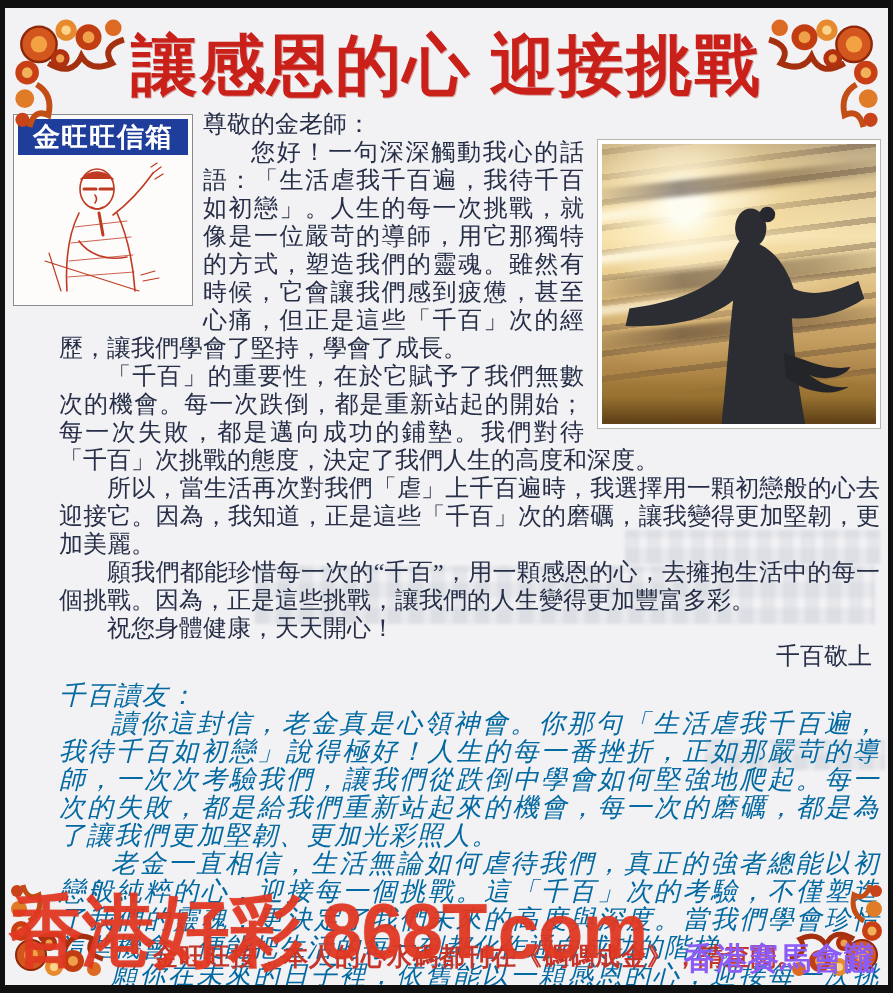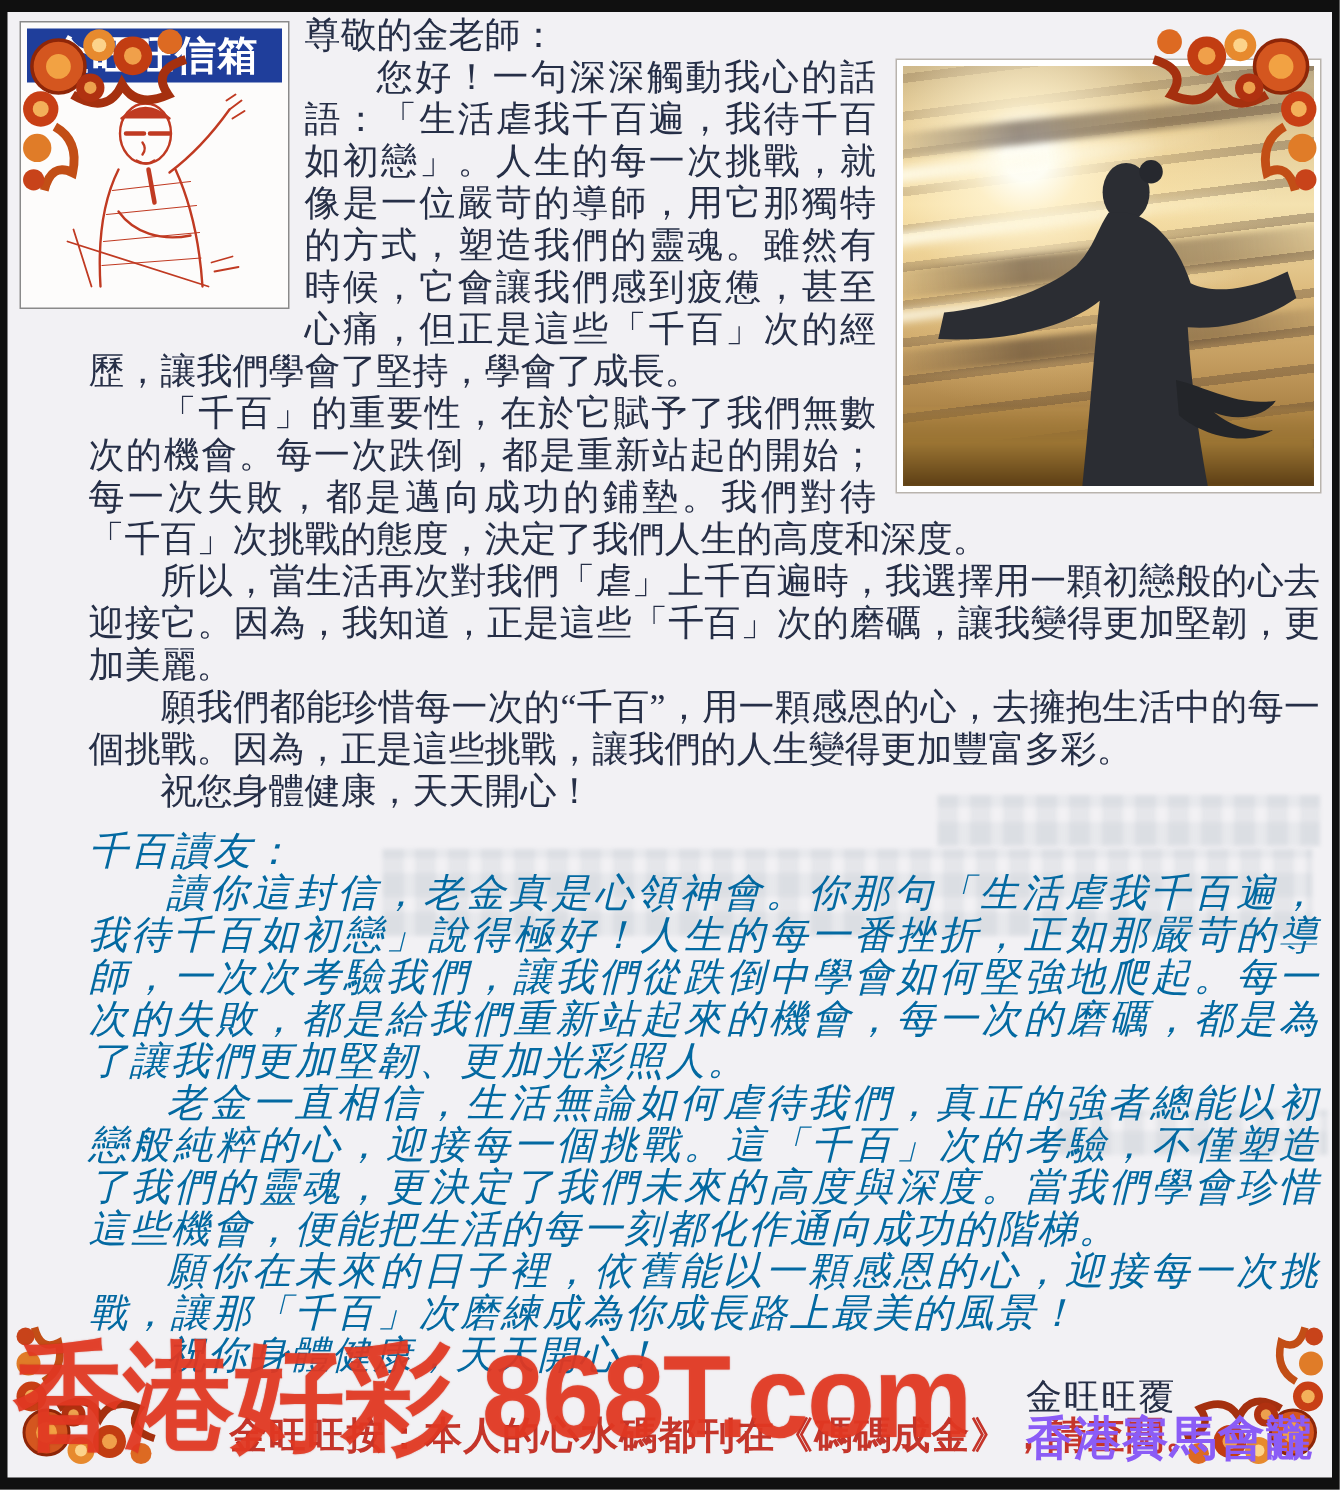--- a/index.html
+++ b/index.html
@@ -166,20 +166,21 @@
       <circle cx="8" cy="88" r="6" fill="#c8431a"></circle>
       <circle cx="40" cy="36" r="8" fill="#b03110"></circle>
       <circle cx="40" cy="36" r="3.5" fill="#eda14e"></circle>
     </svg>
   </div>
 
   <div class="bleed b1"></div>
   <div class="bleed b2"></div>
   <div class="bleed b3"></div>
 
+  <div class="headline">讓感恩的心 迎接挑戰</div>
 
   <div class="content">
 
     <div class="mailbox">
       <div class="mailbox-header">金旺旺信箱</div>
       <svg class="mailbox-art" viewBox="0 0 164 140">
         <g stroke="#c03a22" stroke-width="1.6" fill="none" stroke-linecap="round">
           <ellipse cx="76" cy="32" rx="17" ry="20"></ellipse>
           <path d="M60 22 Q76 8 92 22" fill="#c03a22"></path>
           <path d="M63 32 h12 m4 0 h13" stroke-width="3"></path>
@@ -212,20 +213,21 @@
         <path d="M186 214 C210 220 228 232 254 228 C246 240 226 242 212 236 C224 246 240 250 252 248 C234 260 204 252 188 238 Z" fill="#232529"></path>
       </svg>
     </div>
 
     <p>尊敬的金老師：</p>
     <p class="para">您好！一句深深觸動我心的話語：「生活虐我千百遍，我待千百如初戀」。人生的每一次挑戰，就像是一位嚴苛的導師，用它那獨特的方式，塑造我們的靈魂。雖然有時候，它會讓我們感到疲憊，甚至心痛，但正是這些「千百」次的經歷，讓我們學會了堅持，學會了成長。</p>
     <p class="para">「千百」的重要性，在於它賦予了我們無數次的機會。每一次跌倒，都是重新站起的開始；每一次失敗，都是邁向成功的鋪墊。我們對待「千百」次挑戰的態度，決定了我們人生的高度和深度。</p>
     <p class="para">所以，當生活再次對我們「虐」上千百遍時，我選擇用一顆初戀般的心去迎接它。因為，我知道，正是這些「千百」次的磨礪，讓我變得更加堅韌，更加美麗。</p>
     <p class="para">願我們都能珍惜每一次的“千百”，用一顆感恩的心，去擁抱生活中的每一個挑戰。因為，正是這些挑戰，讓我們的人生變得更加豐富多彩。</p>
     <p class="para">祝您身體健康，天天開心！</p>
+    <p class="signoff">千百敬上</p>
 
     <div class="letter2">
       <p class="kai">千百讀友：</p>
       <p class="para kai">讀你這封信，老金真是心領神會。你那句「生活虐我千百遍，我待千百如初戀」說得極好！人生的每一番挫折，正如那嚴苛的導師，一次次考驗我們，讓我們從跌倒中學會如何堅強地爬起。每一次的失敗，都是給我們重新站起來的機會，每一次的磨礪，都是為了讓我們更加堅韌、更加光彩照人。</p>
       <p class="para kai">老金一直相信，生活無論如何虐待我們，真正的強者總能以初戀般純粹的心，迎接每一個挑戰。這「千百」次的考驗，不僅塑造了我們的靈魂，更決定了我們未來的高度與深度。當我們學會珍惜這些機會，便能把生活的每一刻都化作通向成功的階梯。</p>
       <p class="para kai">願你在未來的日子裡，依舊能以一顆感恩的心，迎接每一次挑戰，讓那「千百」次磨練成為你成長路上最美的風景！</p>
       <p class="para kai">祝你身體健康，天天開心！</p>
       <p class="signoff signoff2">金旺旺覆</p>
     </div>
   </div>

